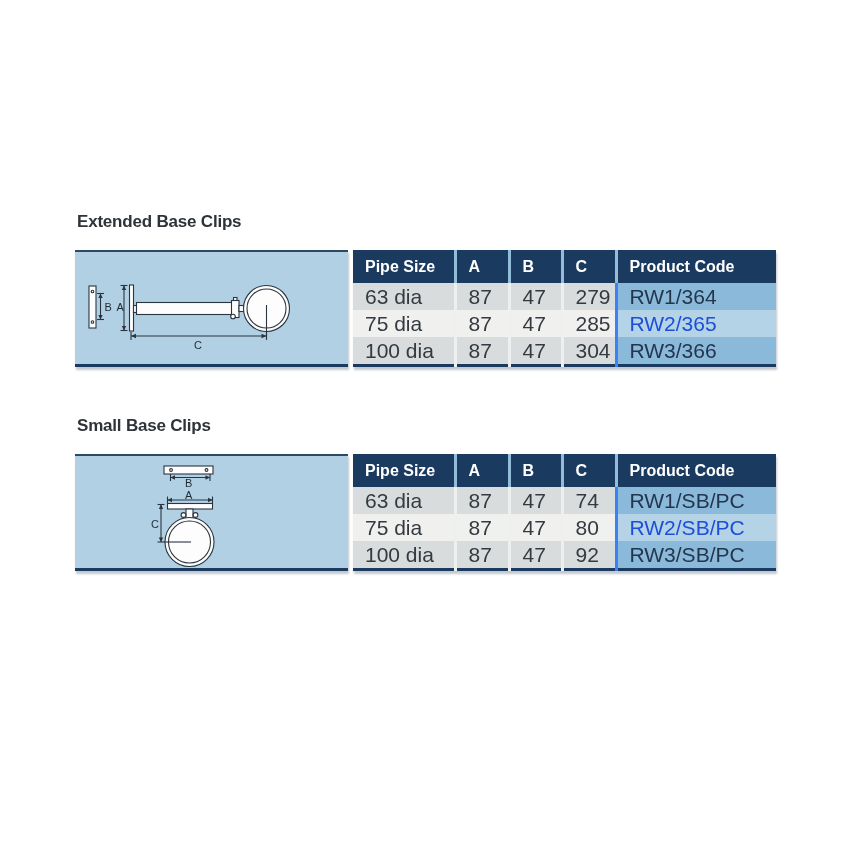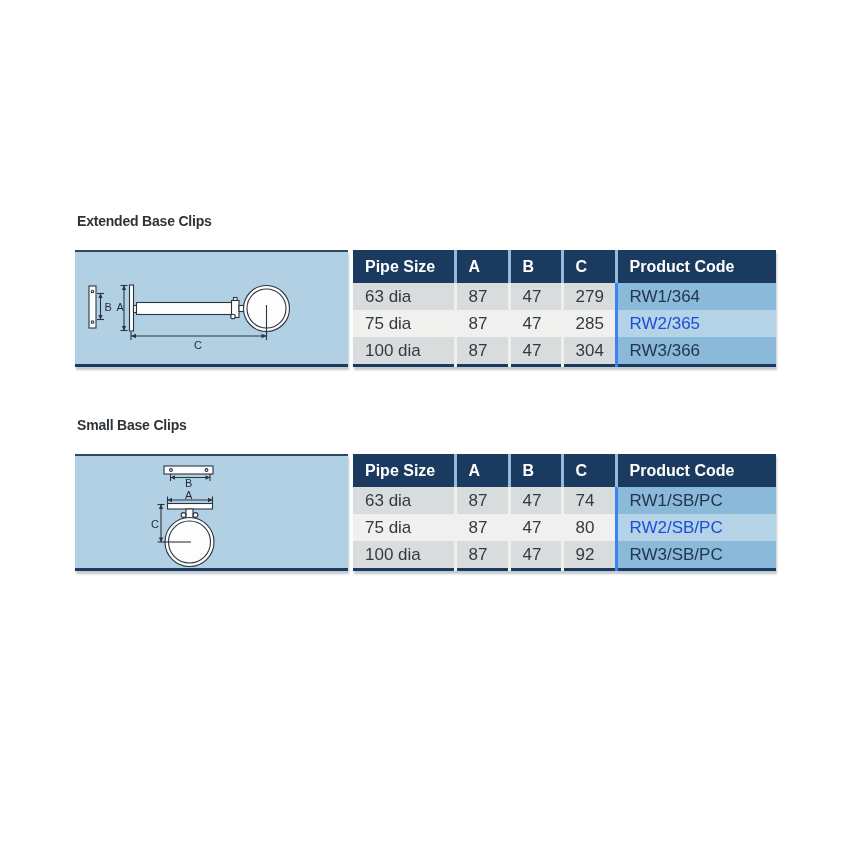--- a/index.html
+++ b/index.html
@@ -7,21 +7,21 @@
     width:850px; height:850px;
     background:#ffffff;
     font-family:"Liberation Sans", sans-serif;
     position:relative;
     overflow:hidden;
   }
   .section { position:absolute; left:75px; width:701px; }
   #section-extended { top:208px; }
   #section-small    { top:412px; }
   .section-title {
-    font-size:14px; font-weight:bold; color:#2e3338;
+    font-size:17px; font-weight:bold; color:#2e3338;
     letter-spacing:-0.2px; margin:0 0 15px 2px; line-height:27px;
   }
   .panel-row { display:flex; gap:5px; height:117px; }
   .diagram-panel {
     width:273px; height:117px; box-sizing:border-box;
     background:#b1d0e4;
     border-top:2px solid #2a4a66;
     border-bottom:3px solid #1b3a60;
     box-shadow:1px 3px 2px rgba(120,135,148,0.45);
   }
@@ -34,21 +34,21 @@
   }
   table.spec th {
     background:#1b3a60; color:#ffffff;
     font-size:16px; font-weight:bold; text-align:left;
     height:33px; padding:0 0 0 12px;
     border-right:3px solid #93bcd9;
     overflow:hidden; white-space:nowrap;
   }
   table.spec th:last-child { border-right:none; }
   table.spec td {
-    font-size:17px; color:#343a41;
+    font-size:21px; color:#343a41;
     height:27px; padding:0 0 0 12px;
     border-right:3px solid #eef0ef;
     overflow:hidden; white-space:nowrap;
   }
   table.spec td:last-child { border-right:none; }
   table.spec td.col-c { border-right:3px solid #3b82f6; }
   tr.row-odd  td { background:#d9dcdd; }
   tr.row-even td { background:#f0f0ee;margin-left:36px; }
   tr.row-odd  td.code { background:#8ab9da; color:#23364e;margin-left:48px; }
   tr.row-even td.code { background:#b4d3e7; color:#1d4ed8; }

